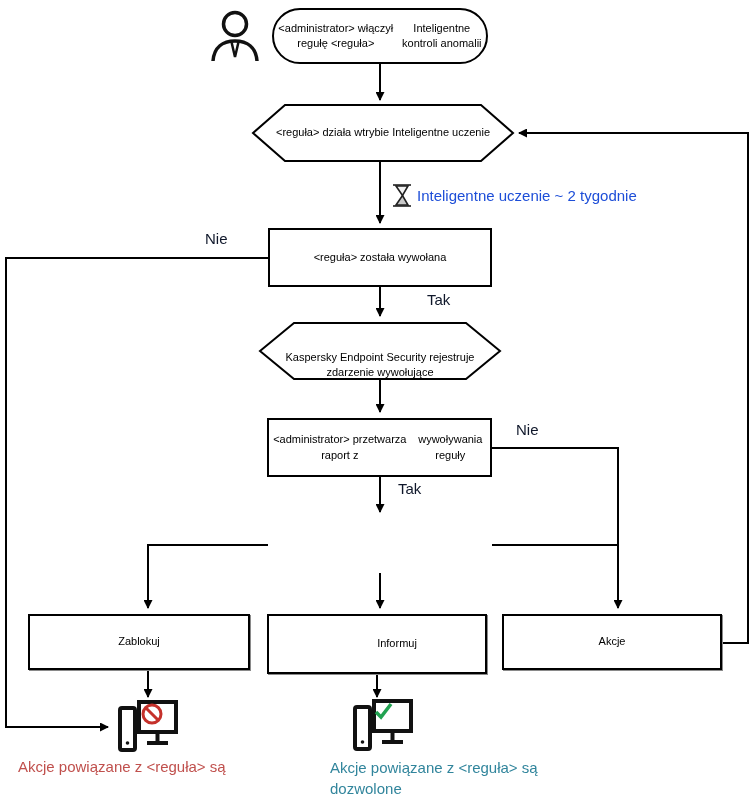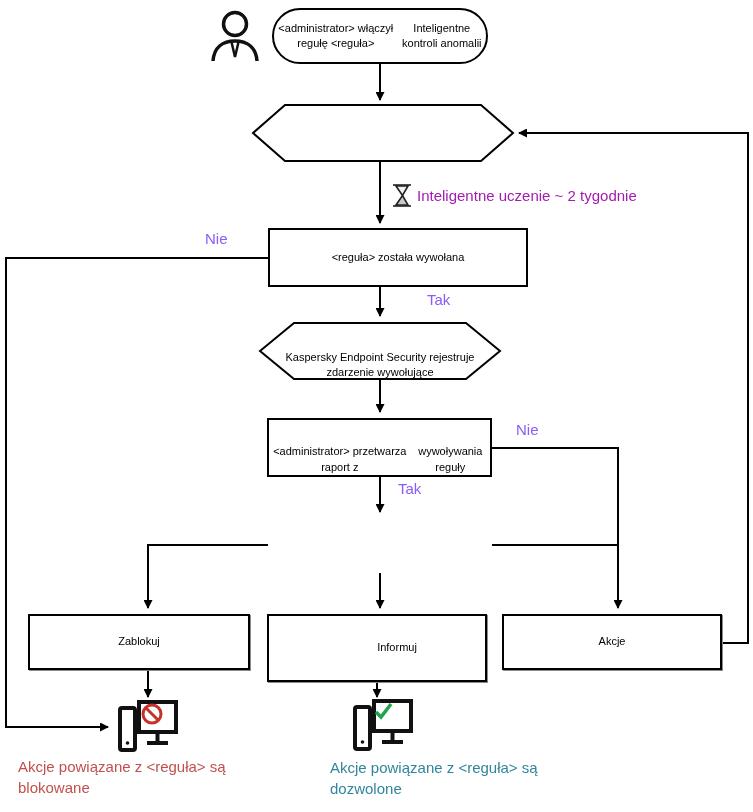--- a/index.html
+++ b/index.html
@@ -12,22 +12,22 @@
     position:absolute;background:#fff;border:2px solid #000;
     display:flex;flex-direction:row;align-items:center;justify-content:center;
     font-size:11px;line-height:1.4;text-align:center;box-sizing:border-box;
   }
   .stadium{border-radius:30px;}
   .actionbox{box-shadow:1px 1px 0 #8a8a8a;}
   .hexlabel{
     position:absolute;display:flex;flex-direction:column;align-items:center;justify-content:center;
     font-size:11px;line-height:1.4;text-align:center;
   }
-  .edge-label{position:absolute;font-size:15px;color:#8b5cf6;}
-  .timer-label{position:absolute;font-size:15px;color:#a21caf;}
+  .edge-label{position:absolute;font-size:15px;color:#0f172a;}
+  .timer-label{position:absolute;font-size:15px;color:#1d4ed8;}
   .outcome{
     position:absolute;font-size:15px;line-height:1.42;
   }
   .outcome.blocked{color:#c0504d;}
   .outcome.allowed{color:#31859c;}
 </style>
 </head>
 <body>
 
 <div id="canvas">
@@ -97,54 +97,56 @@
         <polyline points="376,712 381,717 391,704"></polyline>
       </g>
     </g>
   </svg>
 
   <div class="node stadium" style="left:272px;top:8px;width:216px;height:56px;">
     <span>&lt;administrator&gt; włączył regułę &lt;reguła&gt;</span>
     <span>Inteligentne kontroli anomalii</span>
   </div>
 
+  <div class="hexlabel" style="left:263px;top:105px;width:240px;height:56px;">
+    <span>&lt;reguła&gt; działa wtrybie Inteligentne uczenie</span>
+  </div>
   <div class="hexlabel" style="left:272px;top:337px;width:216px;height:56px;">
     <span>Kaspersky Endpoint Security rejestruje</span>
     <span>zdarzenie wywołujące</span>
   </div>
 
   <div class="timer-label" style="left:417px;top:187px;">Inteligentne uczenie ~ 2 tygodnie</div>
 
-  <div class="node" style="left:268px;top:228px;width:260px;height:59px;">
+  <div class="node" style="left:268px;top:228px;width:224px;height:59px;">
     <span>&lt;reguła&gt; została wywołana</span>
   </div>
 
-  <div class="node" style="left:267px;top:418px;width:225px;height:59px;align-items:flex-end;">
+  <div class="node" style="left:267px;top:418px;width:225px;height:59px;">
     <span>&lt;administrator&gt; przetwarza raport z</span>
     <span>wywoływania reguły</span>
   </div>
 
 
   <div class="node actionbox" style="left:28px;top:614px;width:222px;height:56px;">
     <span>Zablokuj</span>
   </div>
-  <div class="node actionbox" style="left:267px;top:614px;width:220px;height:68px;padding-left:40px;">
+  <div class="node actionbox" style="left:267px;top:614px;width:220px;height:60px;padding-left:40px;">
     <span>Informuj</span>
   </div>
   <div class="node actionbox" style="left:502px;top:614px;width:220px;height:56px;">
     <span>Akcje</span>
   </div>
 
   <div class="edge-label" style="left:205px;top:230px;">Nie</div>
   <div class="edge-label" style="left:427px;top:291px;">Tak</div>
   <div class="edge-label" style="left:516px;top:421px;">Nie</div>
   <div class="edge-label" style="left:398px;top:480px;">Tak</div>
 
   <div class="outcome blocked" style="left:18px;top:756px;width:228px;">
     <div>Akcje powiązane z &lt;reguła&gt; są</div>
-    <div>blokowane</div>
   </div>
   <div class="outcome allowed" style="left:330px;top:757px;width:235px;">
     <div>Akcje powiązane z &lt;reguła&gt; są</div>
     <div>dozwolone</div>
   </div>
 
 </div>
 
 </body></html>

